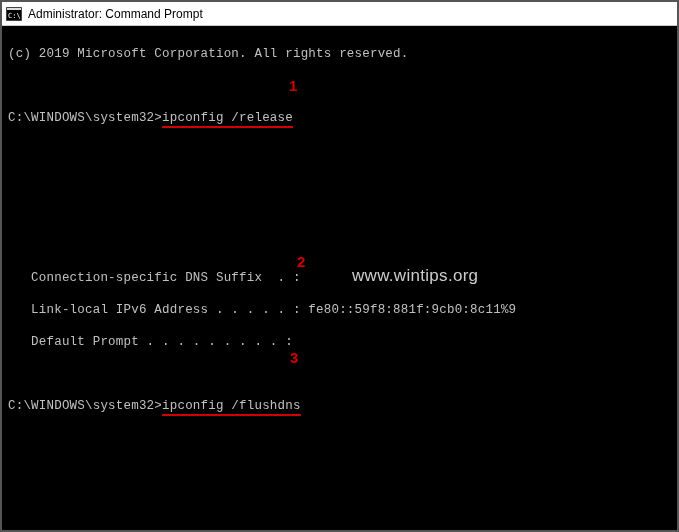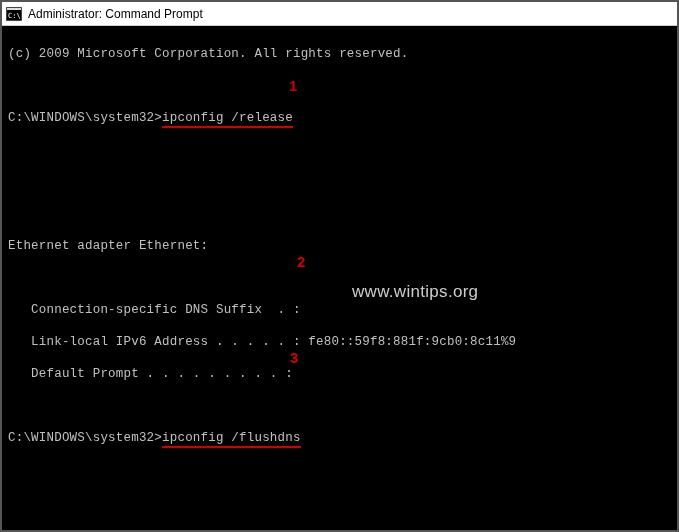--- a/index.html
+++ b/index.html
@@ -82,27 +82,26 @@
     <svg viewBox="0 0 16 14">
       <rect x="0" y="0" width="16" height="14" fill="#000" stroke="#888" stroke-width="1"></rect>
       <rect x="1" y="1" width="14" height="2" fill="#ddd"></rect>
       <text x="2" y="11" font-size="7" fill="#fff" font-family="monospace">C:\</text>
     </svg>
   </span>
   <span>Administrator: Command Prompt</span>
 </div>
 
 <div class="terminal">
-<div class="line">(c) 2009 Microsoft Corporation. All rights reserved.</div>
+<div class="line">(c) 2019 Microsoft Corporation. All rights reserved.</div>
 <div class="line"></div>
 <div class="line"><span>C:\WINDOWS\system32&gt;</span><span class="underline-red">ipconfig /release</span></div>
 <div class="line"></div>
 <div class="line"></div>
 <div class="line"></div>
-<div class="line">Ethernet adapter Ethernet:</div>
 <div class="line"></div>
 <div class="line">   Connection-specific DNS Suffix  . :</div>
 <div class="line">   Link-local IPv6 Address . . . . . : fe80::59f8:881f:9cb0:8c11%9</div>
 <div class="line">   Default Prompt . . . . . . . . . :</div>
 <div class="line"></div>
 <div class="line"><span>C:\WINDOWS\system32&gt;</span><span class="underline-red">ipconfig /flushdns</span></div>
 <div class="line"></div>
 
 
 
@@ -120,13 +119,13 @@
 
 
 
 
 
 <span class="annotation" style="left:287px; top:52px;">1</span>
 <span class="annotation" style="left:295px; top:228px;">2</span>
 <span class="annotation" style="left:288px; top:324px;">3</span>
 </div>
 
-<div class="watermark" style="left:350px; top:280px;">www.wintips.org</div>
+<div class="watermark" style="left:350px; top:264px;">www.wintips.org</div>
 
 </body></html>

